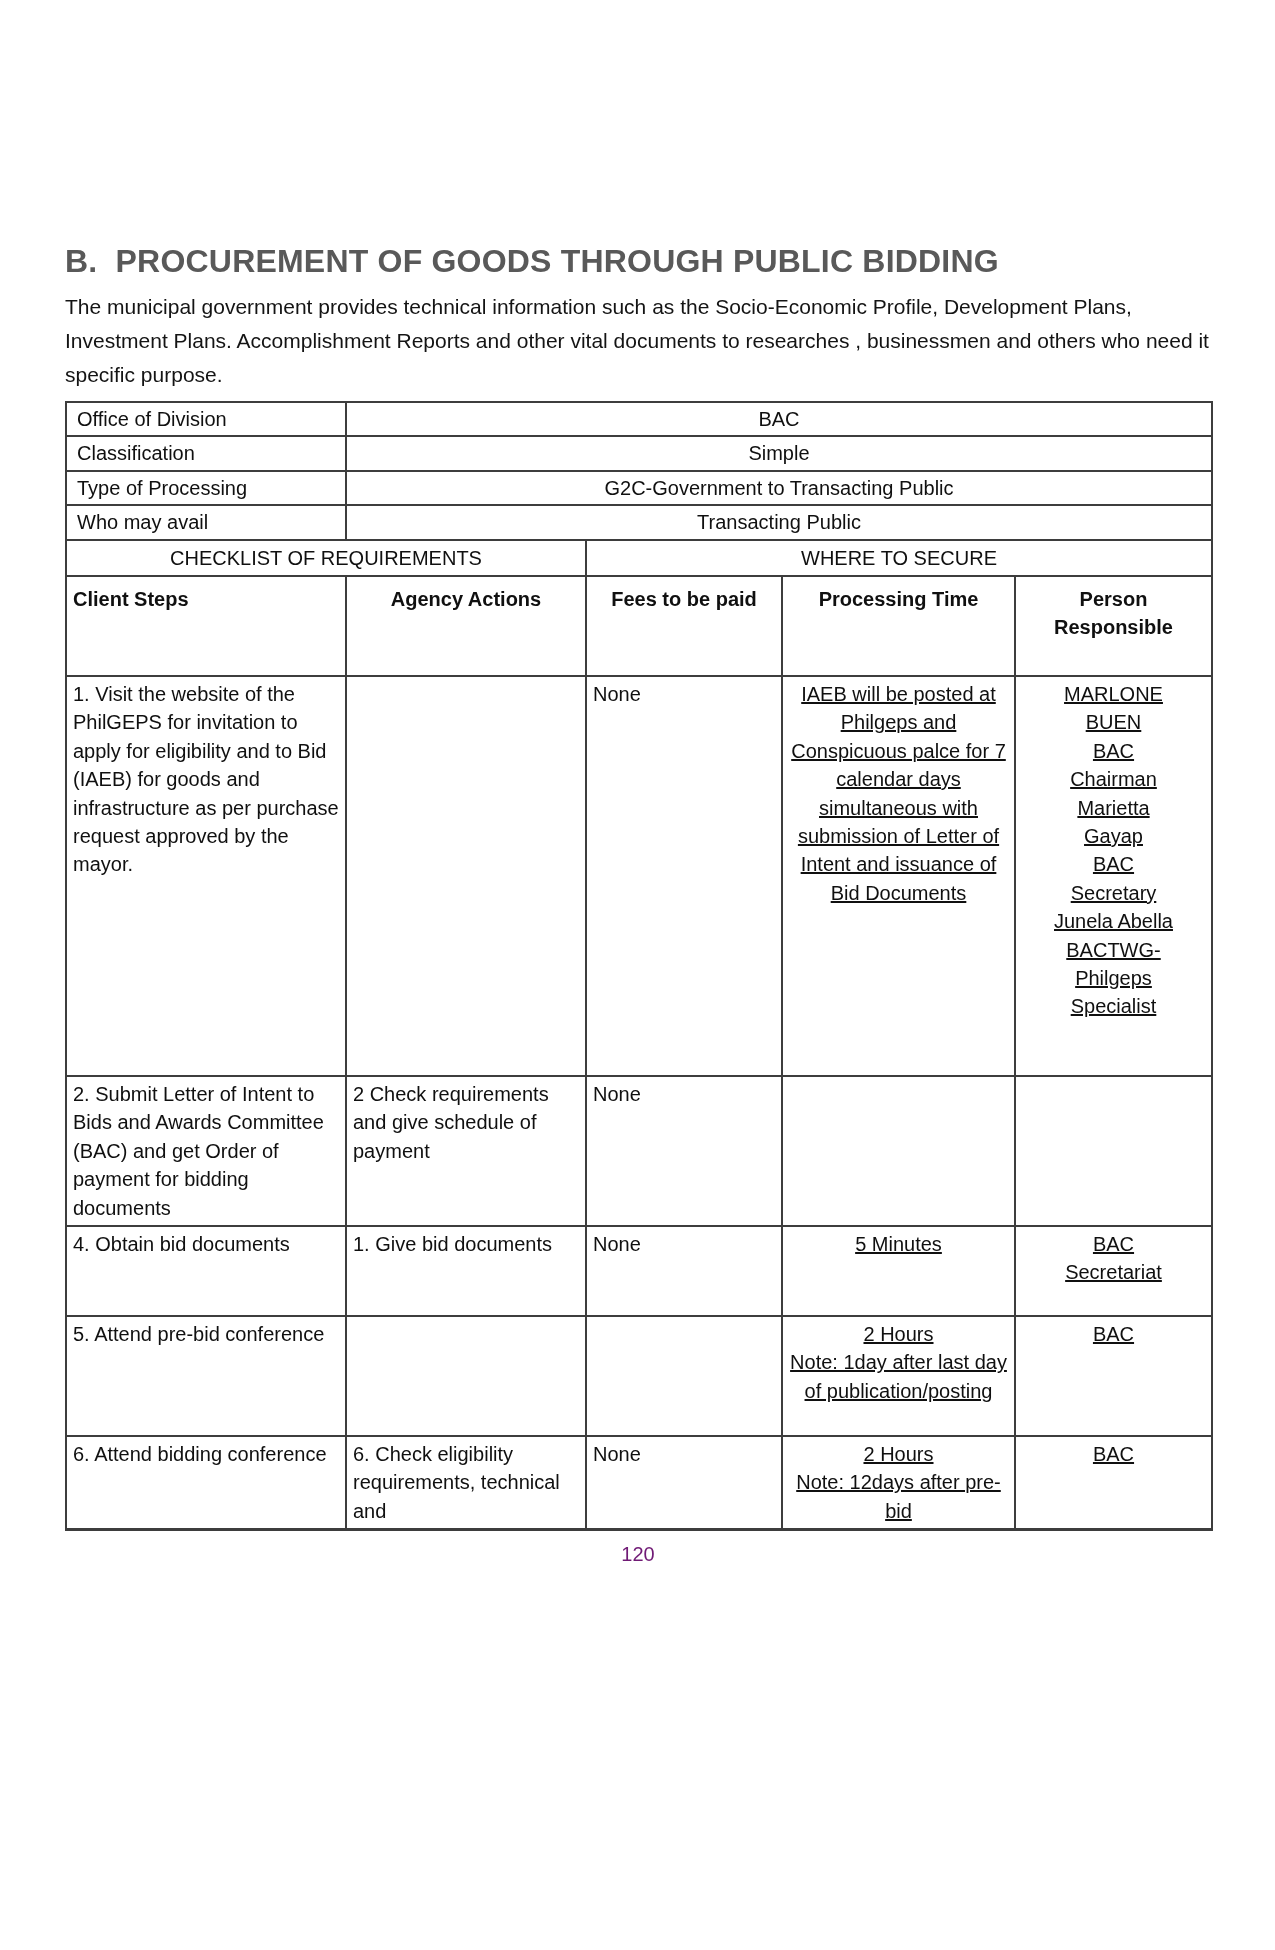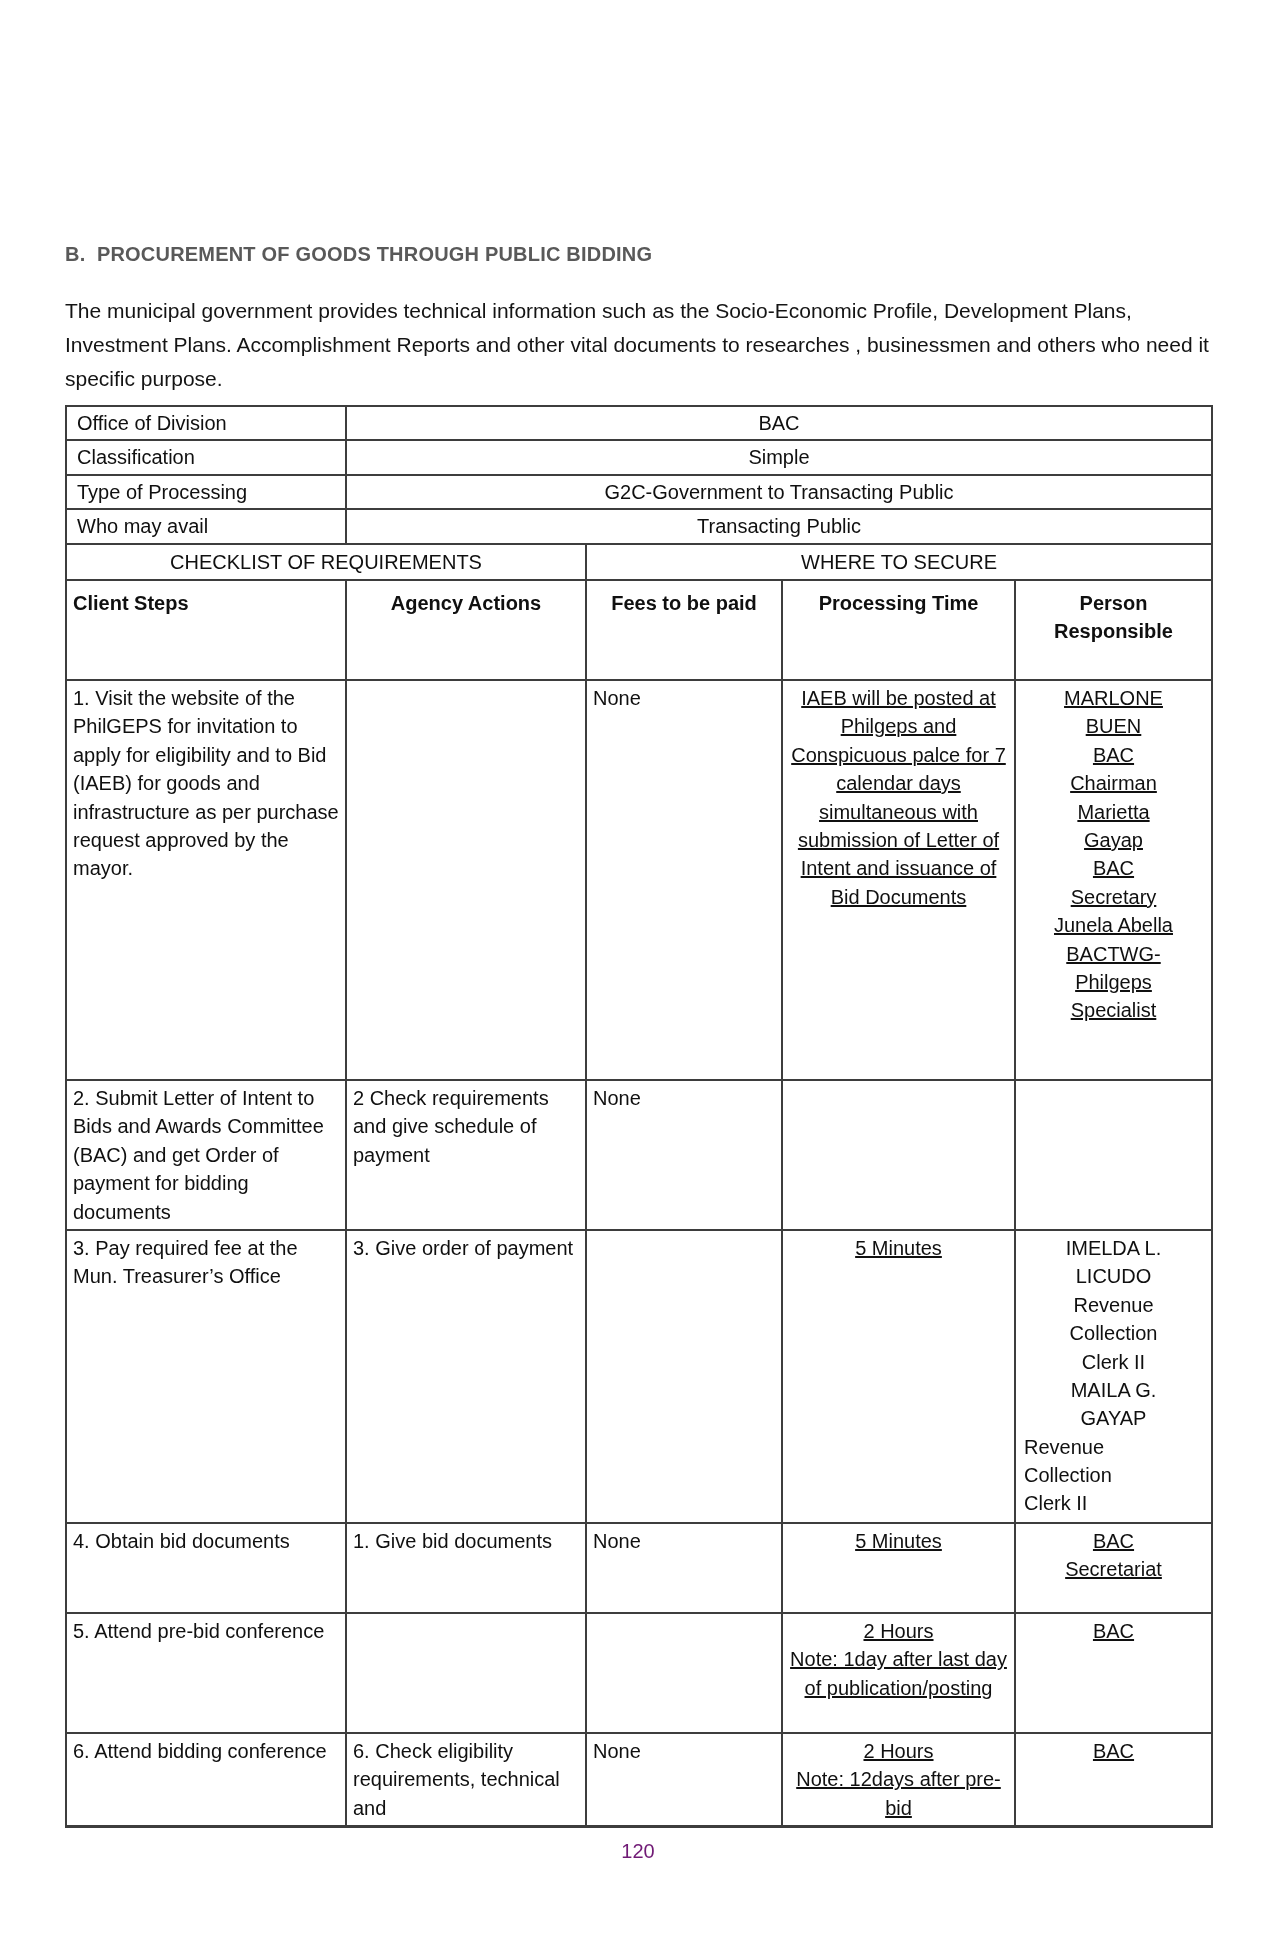--- a/index.html
+++ b/index.html
@@ -13,28 +13,28 @@
   }
   .page {
     position: absolute;
     left: 65px;
     top: 0;
     width: 1146px;
     height: 1950px;
   }
   .doc-heading {
     margin-top: 243px;
-    font-size: 20px;
+    font-size: 32px;
     font-weight: bold;
     color: #595959;
     white-space: pre-wrap;
     letter-spacing: 0.2px;
   }
   .intro {
-    margin-top: 28px;
+    margin-top: 10px;
     font-size: 21px;
     line-height: 1.62;
     color: #141414;
     width: 1146px;
   }
   table.main-table {
     margin-top: 9px;
     border-collapse: collapse;
     width: 1146px;
     table-layout: fixed;
@@ -144,38 +144,20 @@
     </tr>
 
     <tr class="row-2">
       <td class="c-left">2. Submit Letter of Intent to Bids and Awards Committee (BAC) and get Order of payment for bidding documents</td>
       <td class="c-left">2 Check requirements and give schedule of payment</td>
       <td class="c-left">None</td>
       <td class="c-center"></td>
       <td class="c-center"></td>
     </tr>
 
-    <tr class="row-3">
-      <td class="c-left">3. Pay required fee at  the Mun. Treasurer’s Office</td>
-      <td class="c-left">3. Give order of payment</td>
-      <td class="c-left"></td>
-      <td class="c-center">5 Minutes</td>
-      <td>
-        <div class="person-center">IMELDA L.
-LICUDO
-Revenue
-Collection
-Clerk II
-MAILA G.
-GAYAP</div>
-        <div class="person-left">Revenue
-Collection
-Clerk II</div>
-      </td>
-    </tr>
 
     <tr class="row-4">
       <td class="c-left">4. Obtain bid documents</td>
       <td class="c-left">1. Give bid documents</td>
       <td class="c-left">None</td>
       <td class="c-center">5 Minutes</td>
       <td class="c-center pre">BAC
 Secretariat</td>
     </tr>
 

